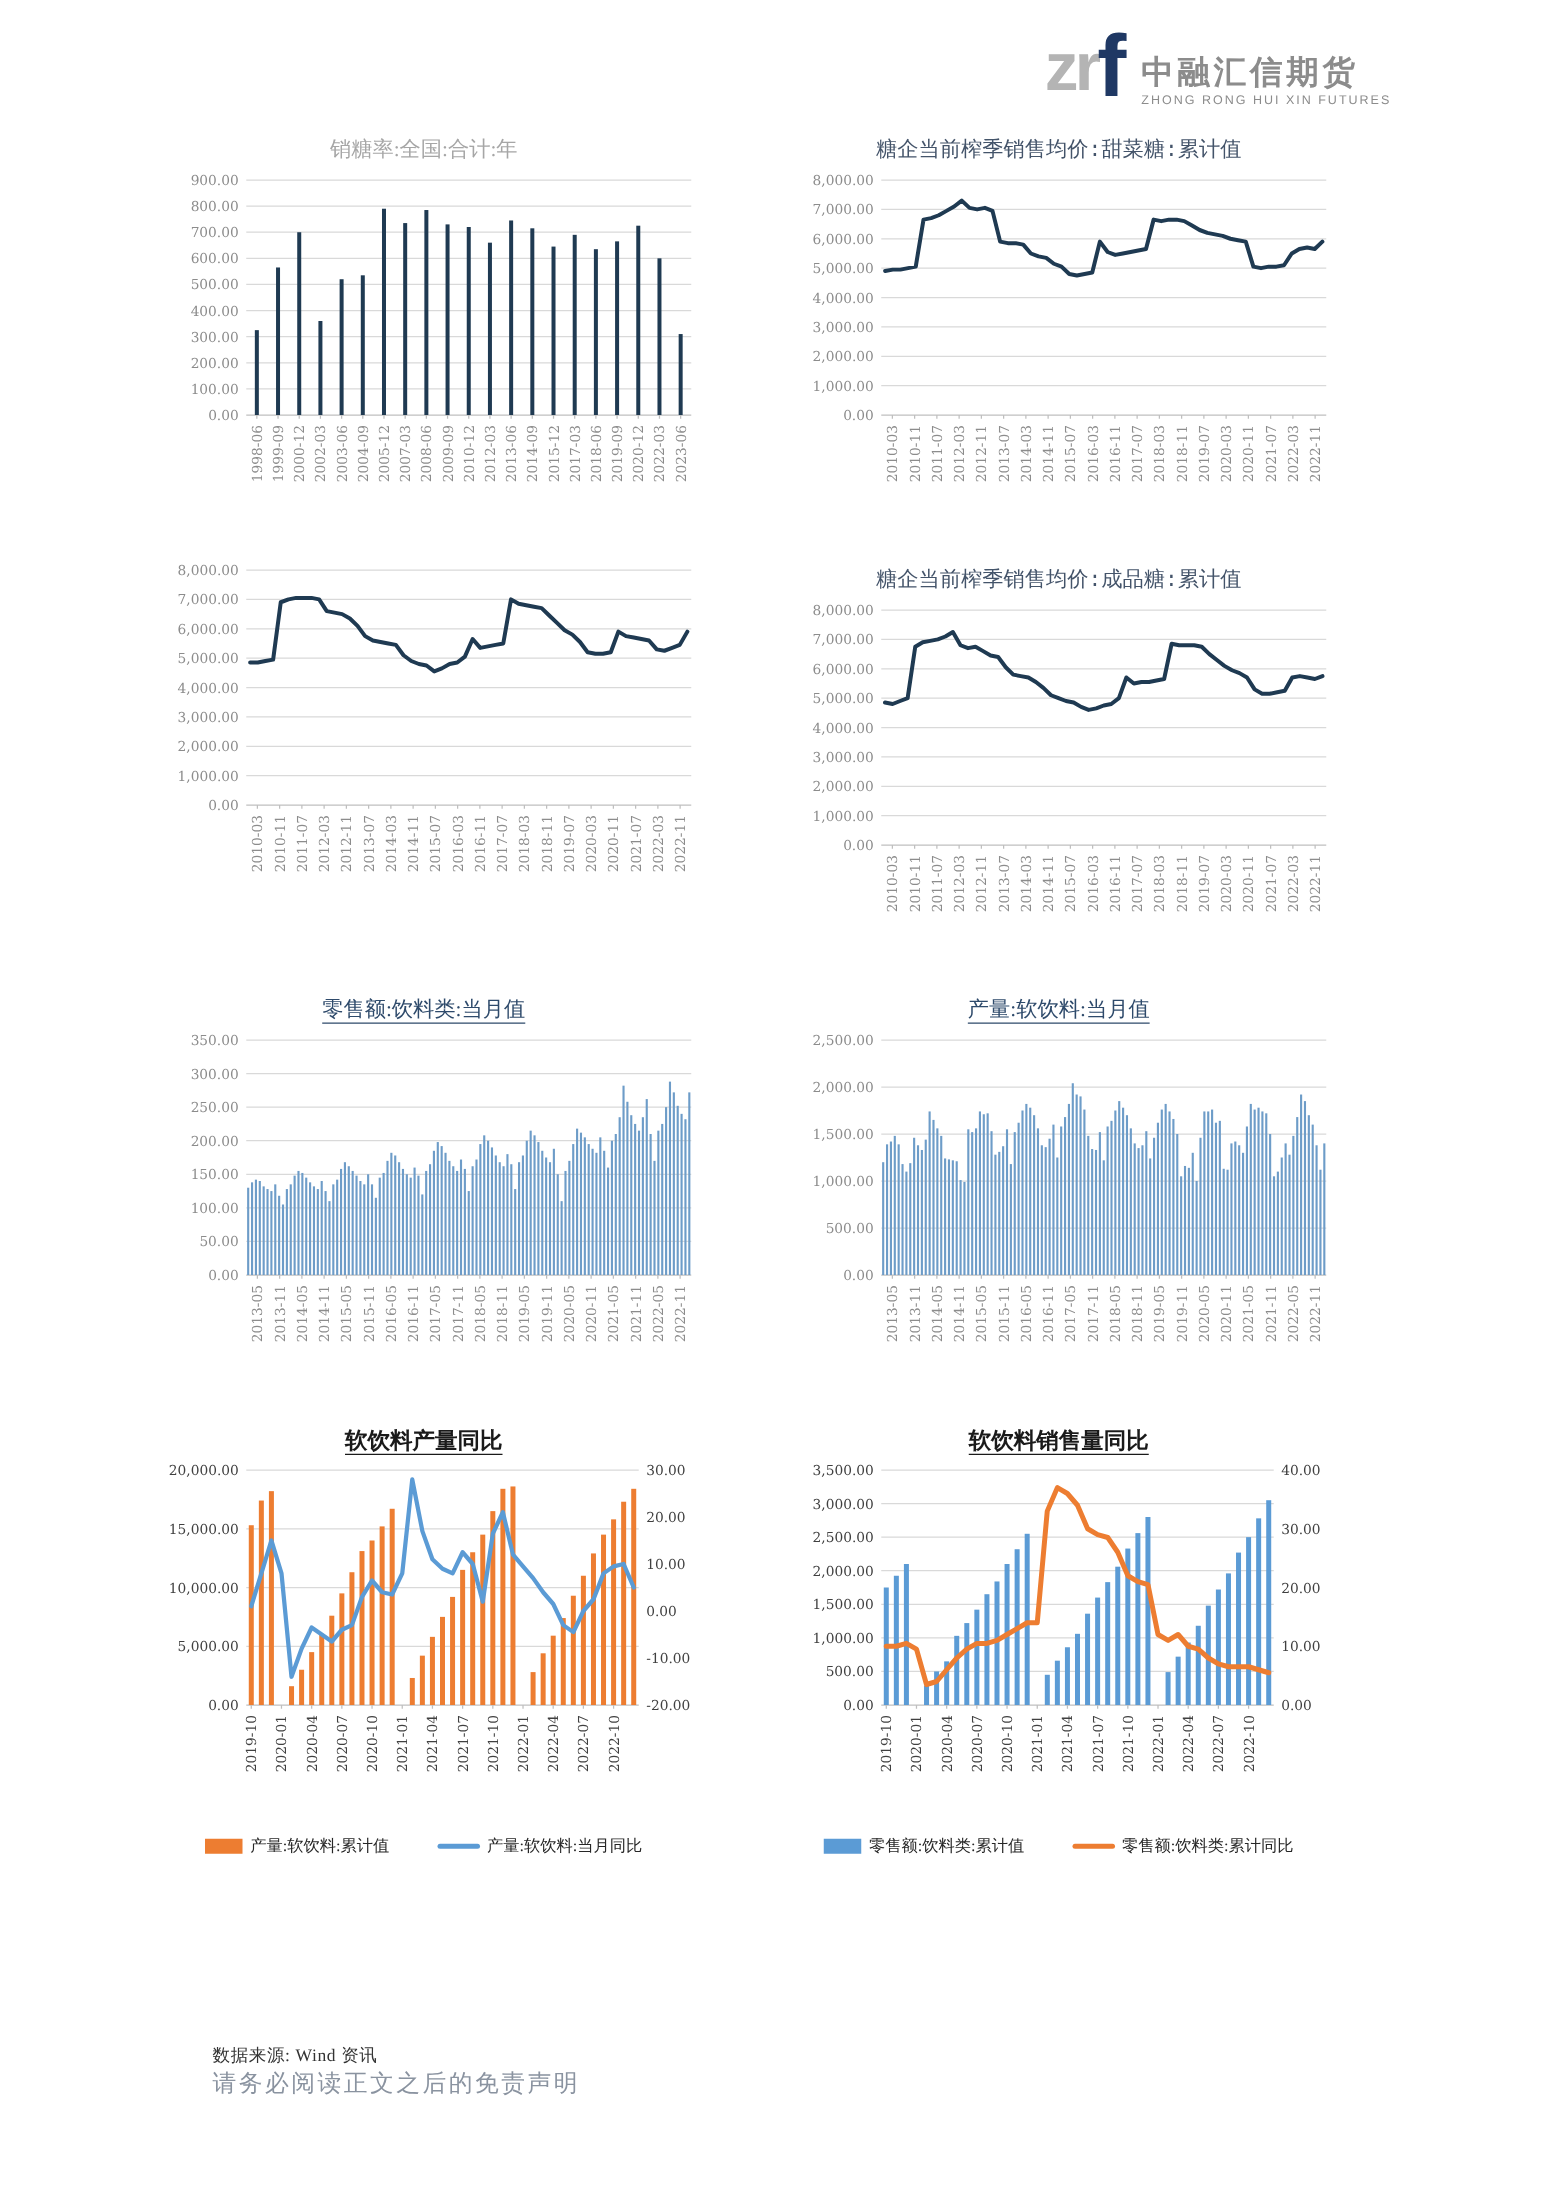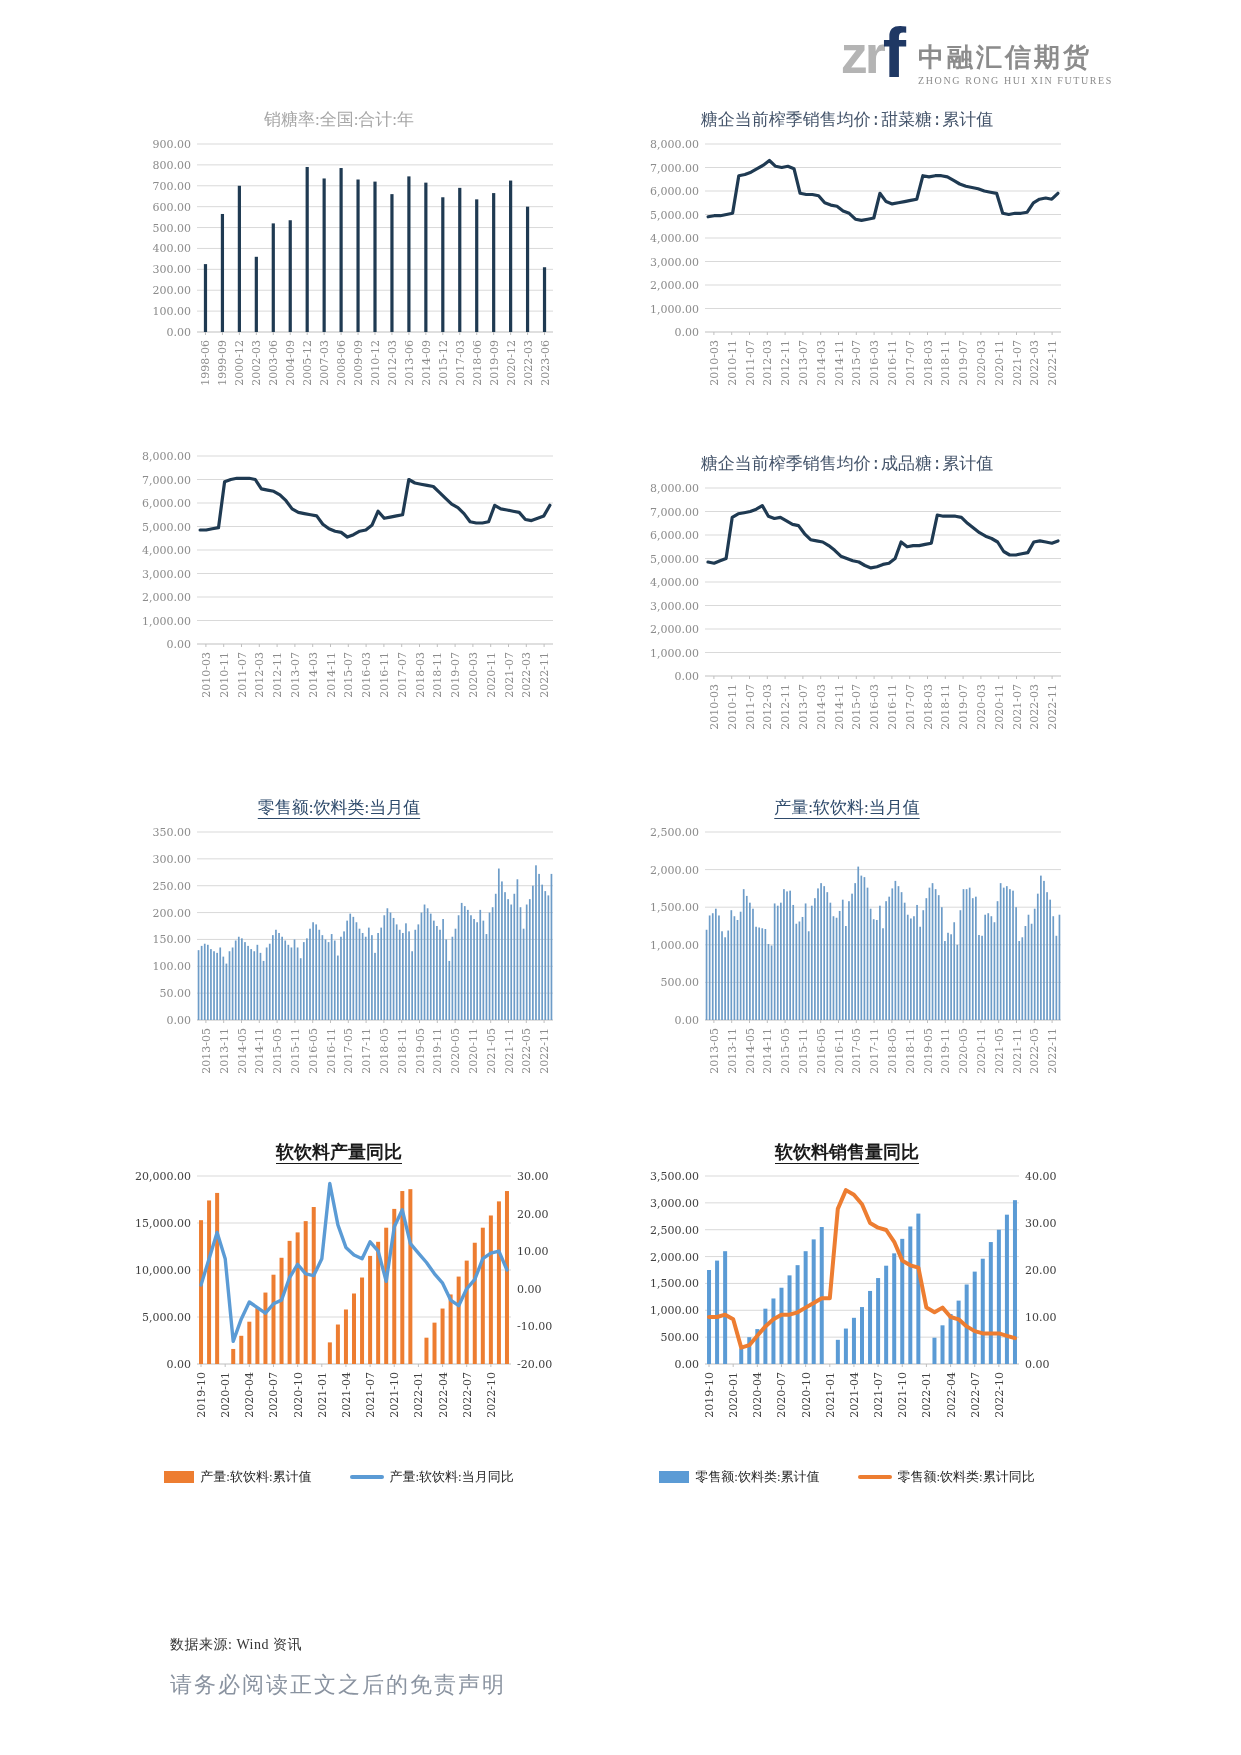--- a/index.html
+++ b/index.html
@@ -6,21 +6,21 @@
   .page{position:relative;width:1241px;height:1755px;background:#fff;overflow:hidden;
         font-family:"Liberation Serif","DejaVu Serif",serif;}
   
   .logo{position:absolute;top:20px;right:128px;display:flex;align-items:flex-end;margin-left:40px;}
   .logo-zr{font-family:"Liberation Sans","DejaVu Sans",sans-serif;font-weight:bold;
            font-size:54px;line-height:64px;color:#b4b4b4;letter-spacing:-3px;}
   .logo-f{font-family:"Liberation Sans","DejaVu Sans",sans-serif;font-weight:bold;
           font-size:70px;line-height:66px;color:#1f3864;margin-right:12px;}
   .logo-text{padding-top:14px;}
   .logo-cn{font-size:26px;font-weight:bold;color:#8c8c8c;letter-spacing:3px;line-height:28px;}
-  .logo-en{font-family:Liberation Serif, serif;font-size:10px;
+  .logo-en{font-family:Liberation Sans, sans-serif;font-size:10px;
            color:#8c8c8c;letter-spacing:1.6px;margin-top:3px;}
   
   .charts{position:absolute;top:102px;left:119px;width:948px;display:grid;
           grid-template-columns:440px 440px;column-gap:68px;
           grid-template-rows:344px 344px 344px auto;}
   .chart-cell{width:440px;}
   .chart-title{height:26px;text-align:center;font-size:17px;padding-top:6px;
                white-space:nowrap;}
   .t-gray{color:#a6a6a6;}
   .t-navy{color:#44546a;font-family:Liberation Mono, monospace;}
@@ -33,21 +33,21 @@
   text.tickd{fill:#404040;}
   
   .legend{display:flex;justify-content:center;gap:38px;margin-top:2px;
           font-size:13px;color:#262626;align-items:flex-end;}
   .legend-item{display:flex;align-items:center;gap:6px;}
   .swatch-bar{display:inline-block;width:30px;height:12px;}
   .swatch-line{display:inline-block;width:34px;height:4px;border-radius:2px;}
   
   .footer{position:absolute;left:170px;top:1636px;}
   .footer-source{font-size:14px;color:#333333;letter-spacing:.5px;}
-  .footer-disclaimer{font-size:22px;color:#8a93a0;margin-top:16px;letter-spacing:2px;}
+  .footer-disclaimer{font-size:19px;color:#8a93a0;margin-top:0;letter-spacing:2px;}
 </style>
 </head>
 <body>
 
 <div class="page">
 
   <div class="logo">
     <span class="logo-zr">zr</span>
     <span class="logo-f">f</span>
     <div class="logo-text">

